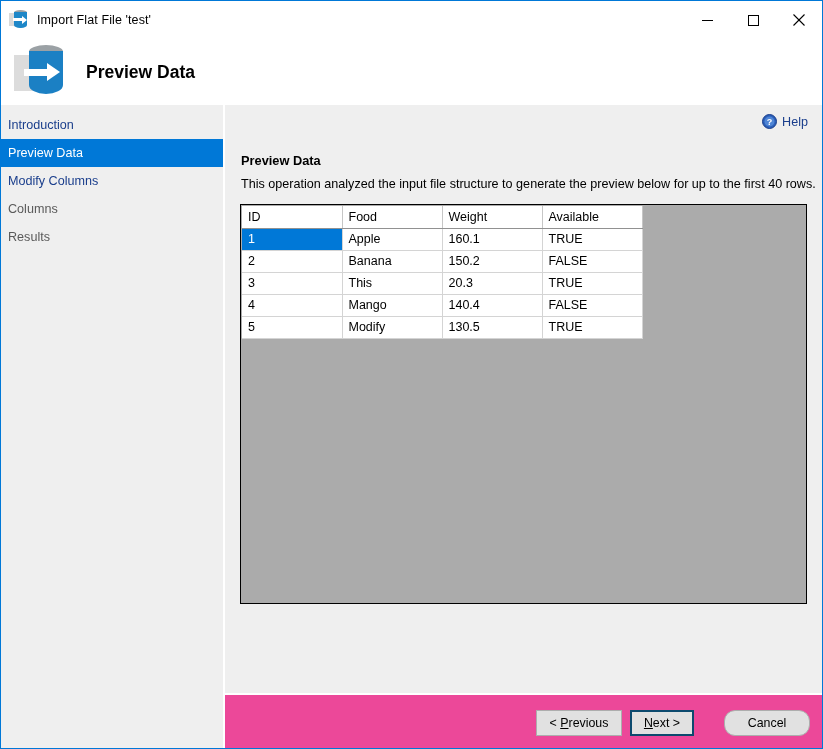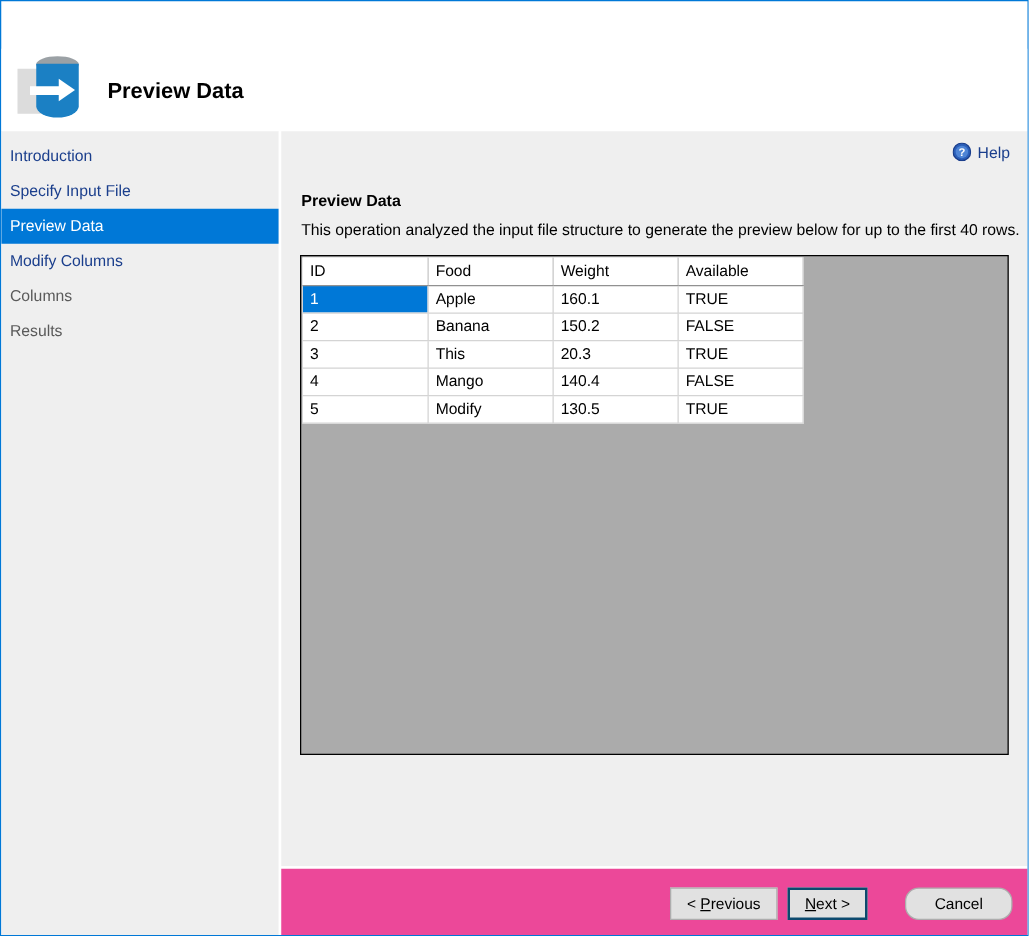--- a/index.html
+++ b/index.html
@@ -275,36 +275,63 @@
     line-height: 22px;
   }
   #btn-cancel { left: 499px; width: 86px; border-radius: 11px; }
   .ul { text-decoration: underline; }
 </style>
 </head>
 <body>
 
 <div id="window">
 
+  <div id="titlebar">
+    <div id="title-icon">
+      <div class="ti-doc"></div>
+      <div class="ti-cyl-top"></div>
+      <div class="ti-cyl-body"></div>
+      <div class="ti-arrow"></div>
+    </div>
+    <div id="title-text">Import Flat File 'test'</div>
+
+    <div id="window-controls">
+      <div class="wc">
+        <svg width="11" height="11" viewBox="0 0 11 11">
+            <line x1="0" y1="5.5" x2="11" y2="5.5" stroke="#000" stroke-width="1"></line>
+          </svg>
+      </div>
+      <div class="wc">
+        <svg width="11" height="11" viewBox="0 0 11 11">
+            <rect x="0.5" y="0.5" width="10" height="10" fill="none" stroke="#000" stroke-width="1"></rect>
+          </svg>
+      </div>
+      <div class="wc">
+        <svg width="12" height="12" viewBox="0 0 12 12">
+            <line x1="0.5" y1="0.5" x2="11.5" y2="11.5" stroke="#000" stroke-width="1.1"></line>
+            <line x1="11.5" y1="0.5" x2="0.5" y2="11.5" stroke="#000" stroke-width="1.1"></line>
+          </svg>
+      </div>
+    </div>
+  </div>
 
   <div id="header">
     <div id="header-icon">
       <div class="hi-doc"></div>
       <div class="hi-doc-fold"></div>
       <div class="hi-cyl-top"></div>
       <div class="hi-cyl-body"></div>
       <div class="hi-arrow-stem"></div>
       <div class="hi-arrow-head"></div>
     </div>
     <div id="header-title">Preview Data</div>
   </div>
 
   <div id="sidebar">
     <div class="side-item">Introduction</div>
-    <div class="side-item">Specify Input File</div>
     <div class="side-item active">Preview Data</div>
     <div class="side-item">Modify Columns</div>
     <div class="side-item muted">Columns</div>
     <div class="side-item muted">Results</div>
   </div>
 
   <div id="v-divider"></div>
 
   <div id="content">
 

